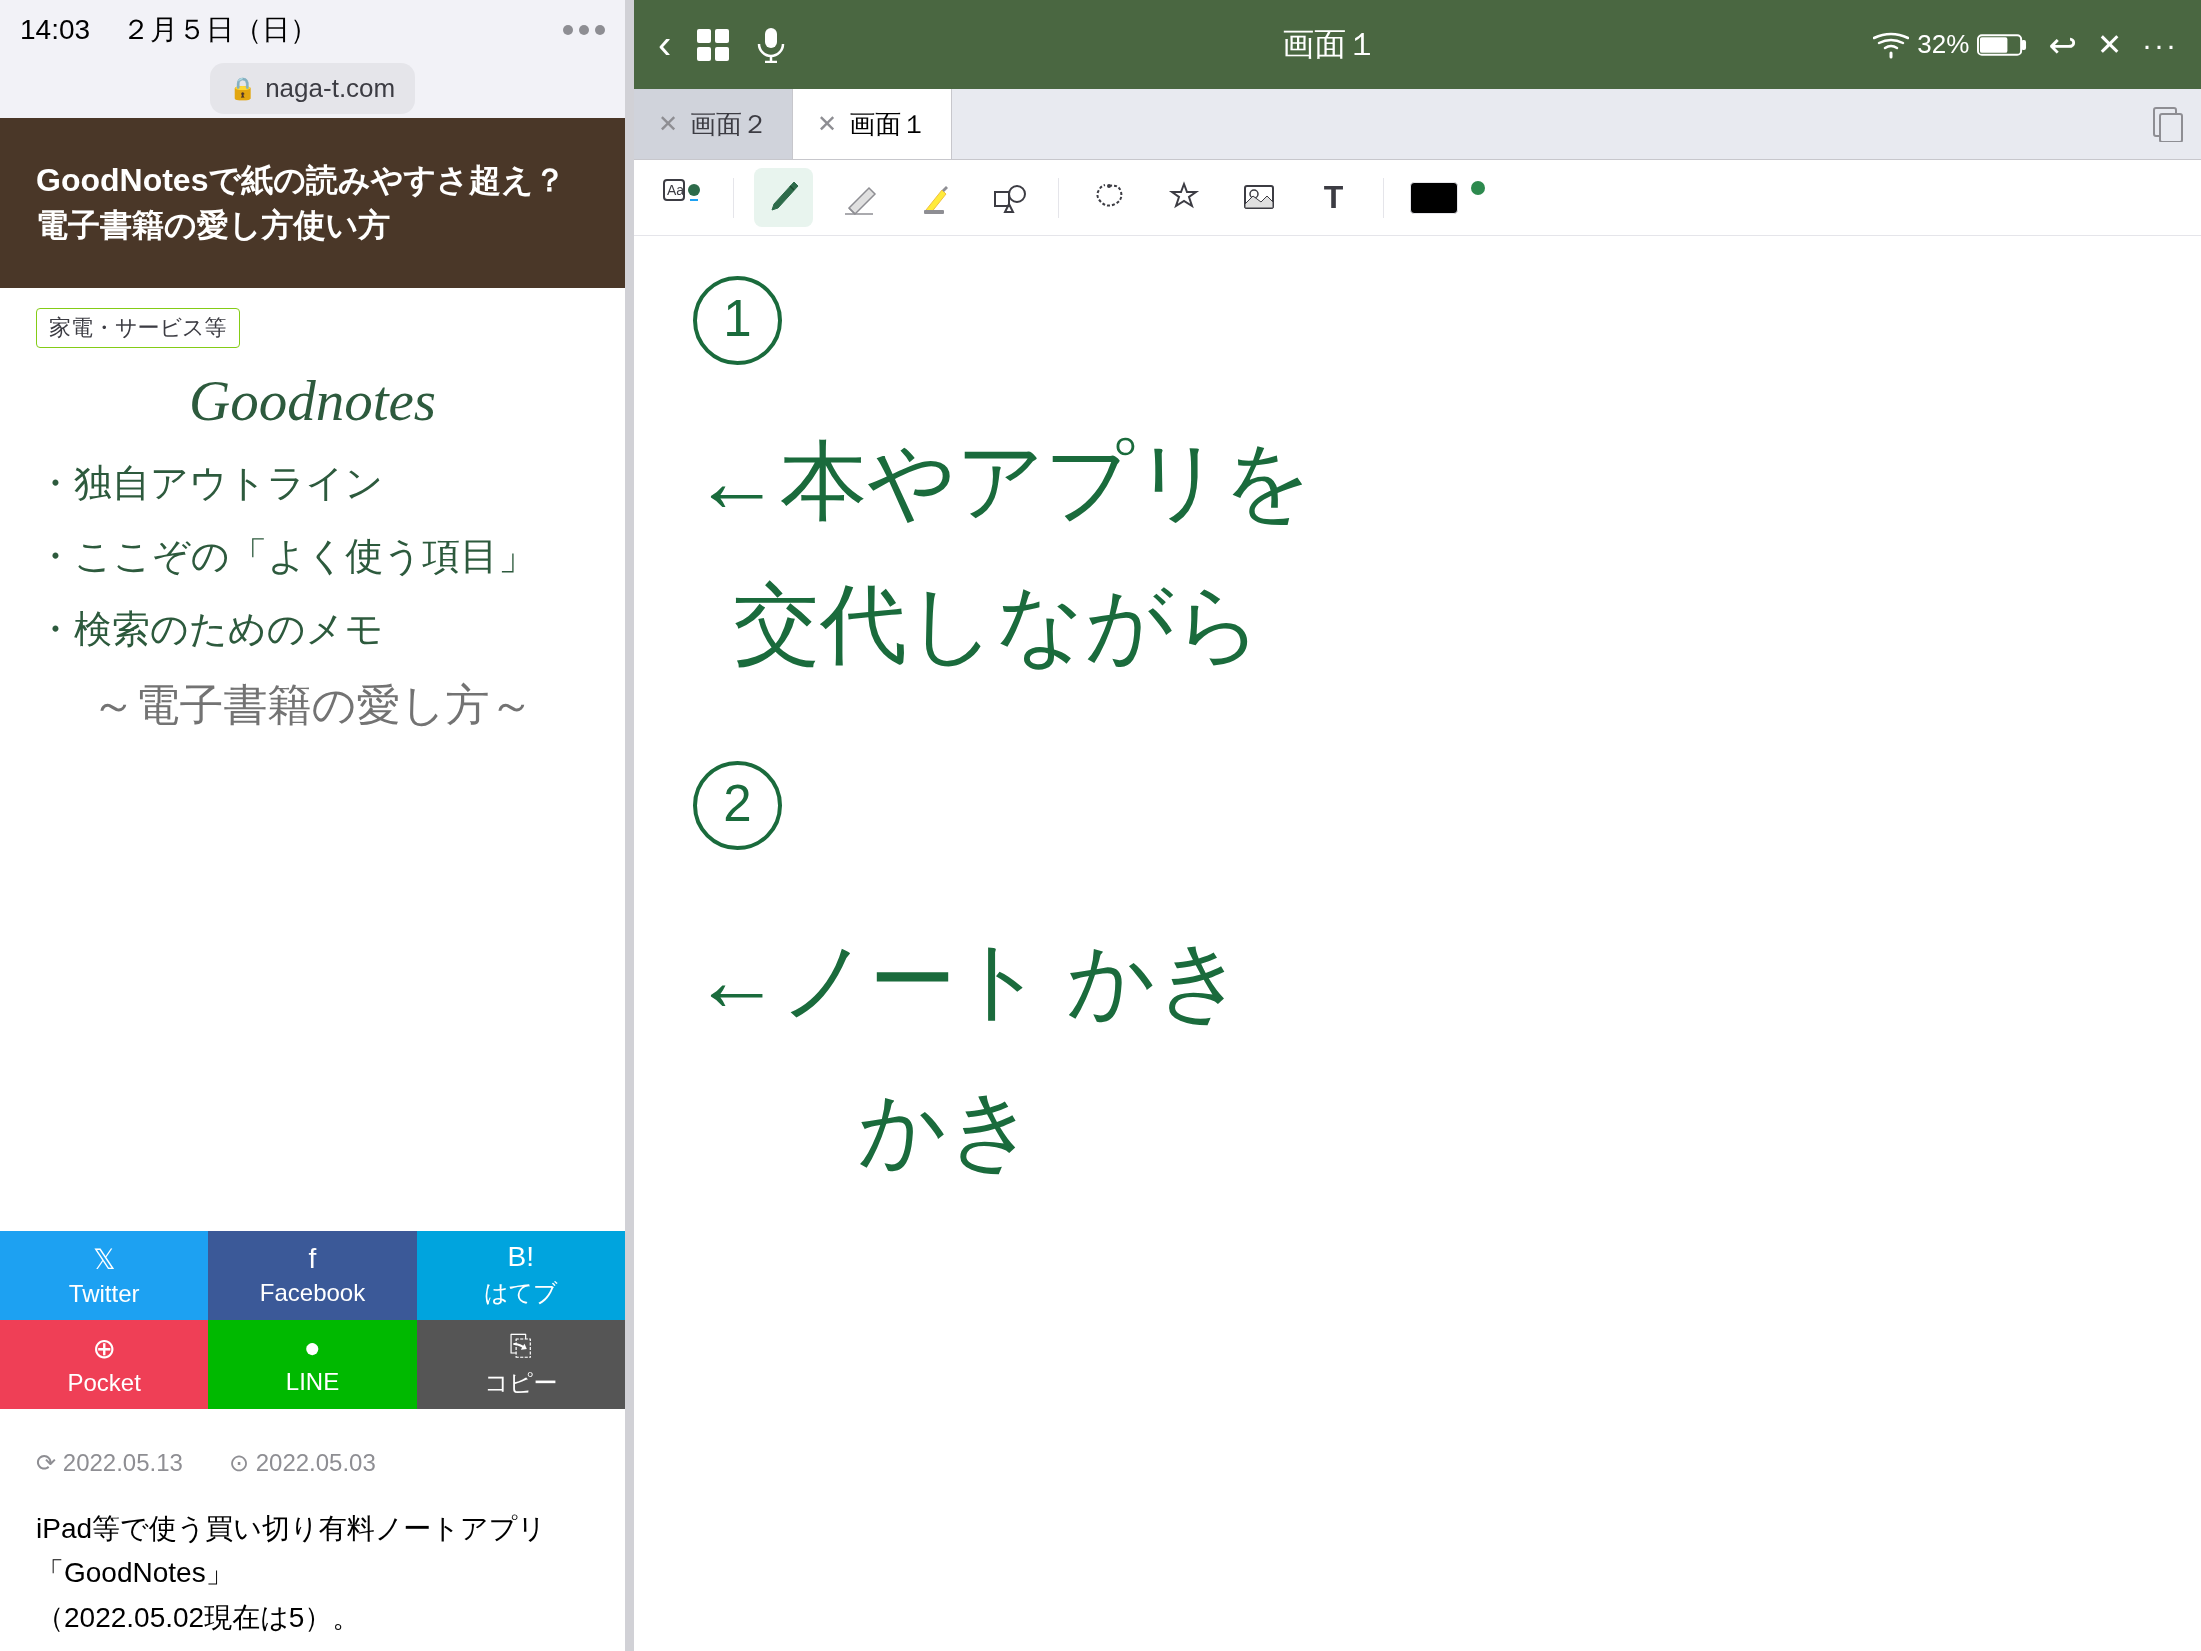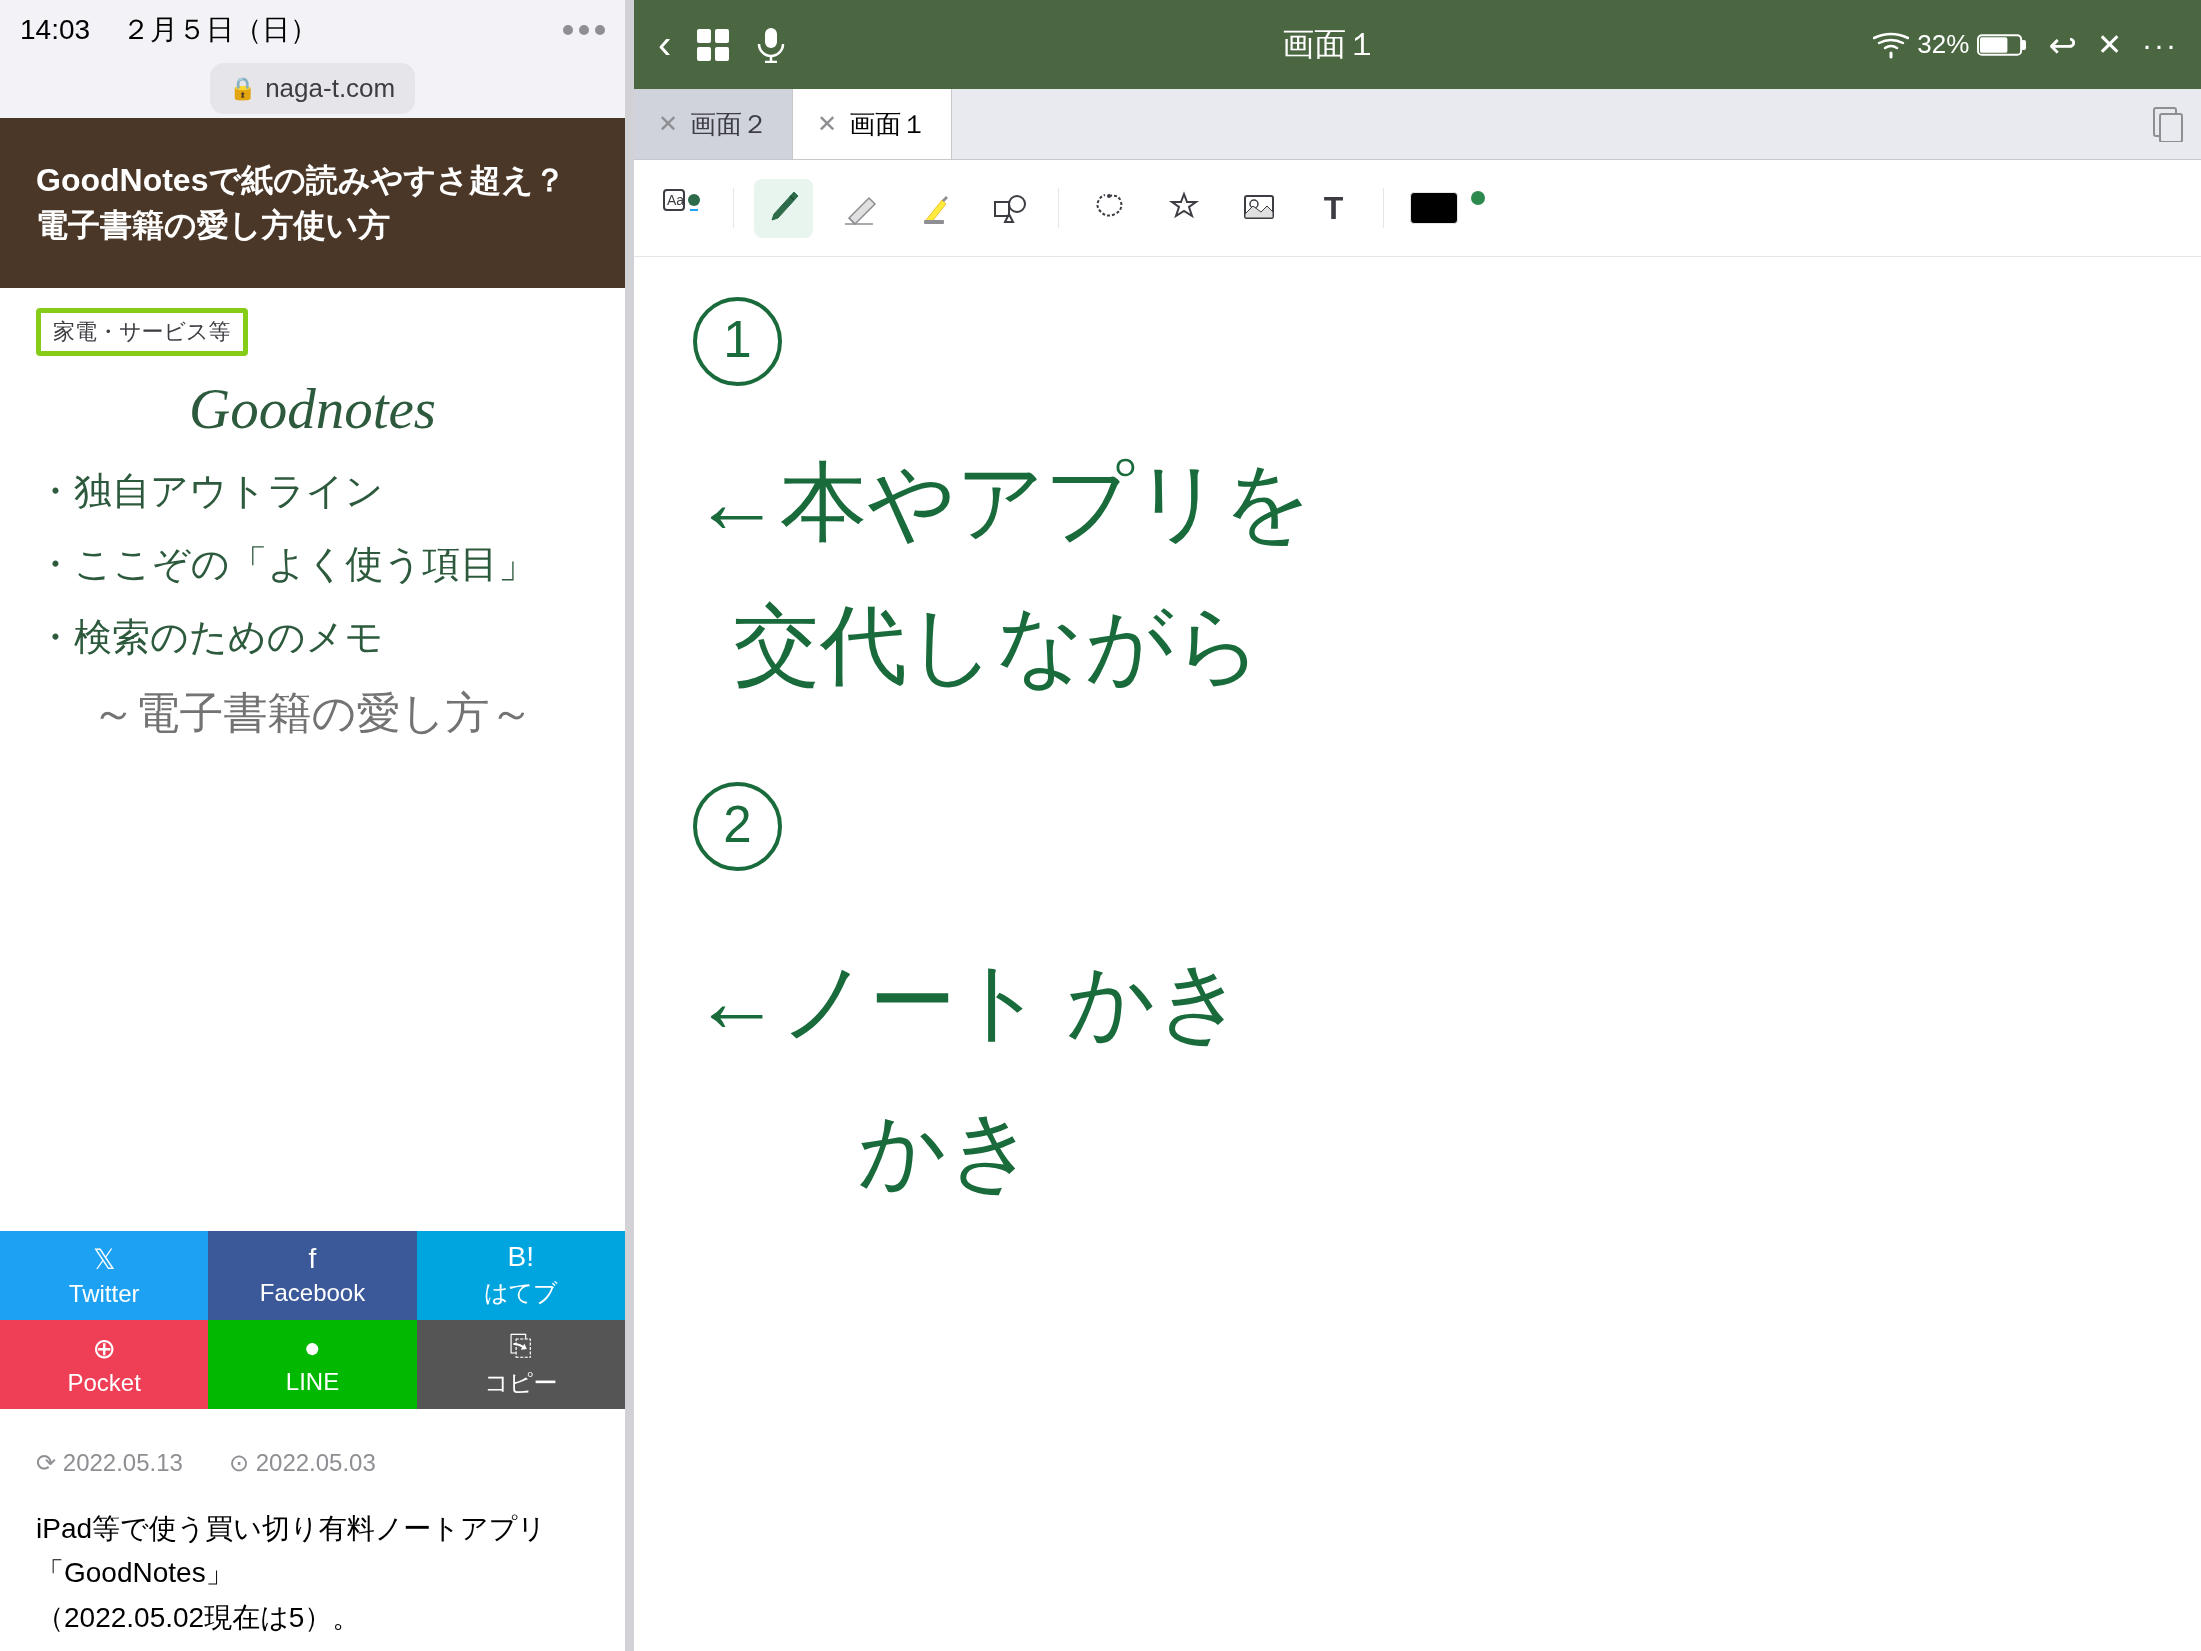--- a/index.html
+++ b/index.html
@@ -103,21 +103,21 @@
     }
 
     .article-body {
       padding: 20px 36px;
       flex: 1;
       overflow: hidden;
     }
 
     .category-tag {
       display: inline-block;
-      border: 5px solid #84cc16;
+      border: 1px solid #84cc16;
       border-radius: 4px;
       padding: 4px 12px;
       font-size: 22px;
       color: #3c3c43;
       margin-bottom: 20px;
     }
 
     .handwriting-content {
       font-family: 'Hiragino Mincho ProN', 'Yu Mincho', serif;
       color: #2d6b4a;
@@ -283,21 +283,21 @@
     }
 
     .tab-action {
       margin-left: auto;
       display: flex;
       align-items: center;
       padding: 0 16px;
     }
 
     .toolbar {
-      height: 97px;
+      height: 76px;
       background: #fff;
       border-bottom: 1px solid #e5e5ea;
       display: flex;
       align-items: center;
       padding: 0 20px;
       gap: 16px;
     }
 
     .tool-btn {
       width: 59px;

